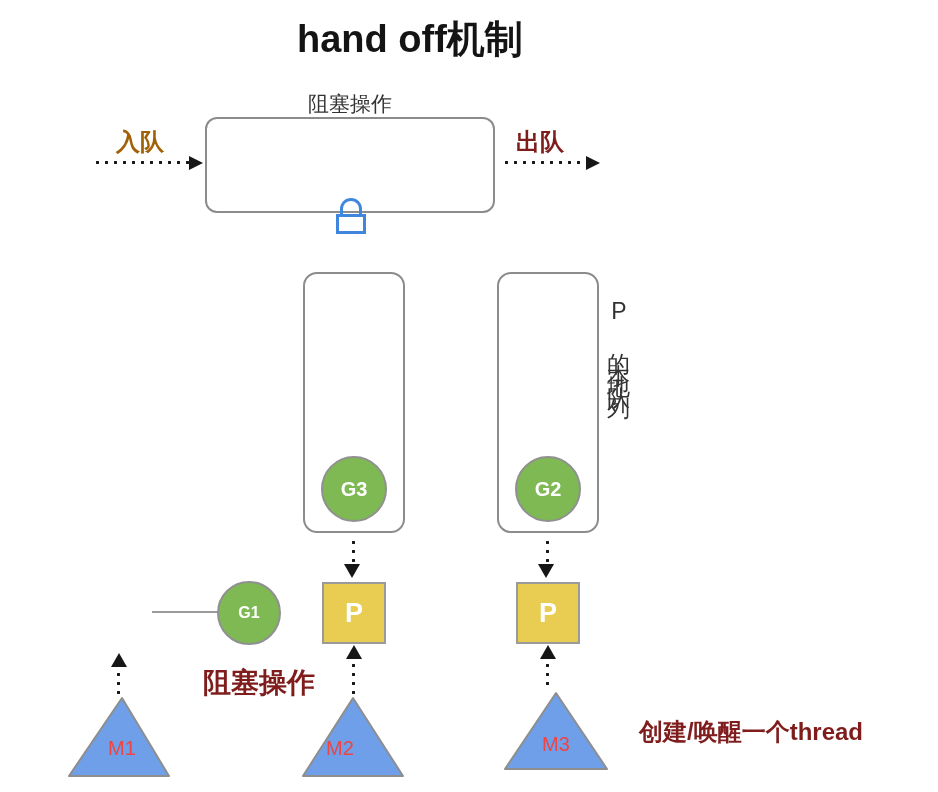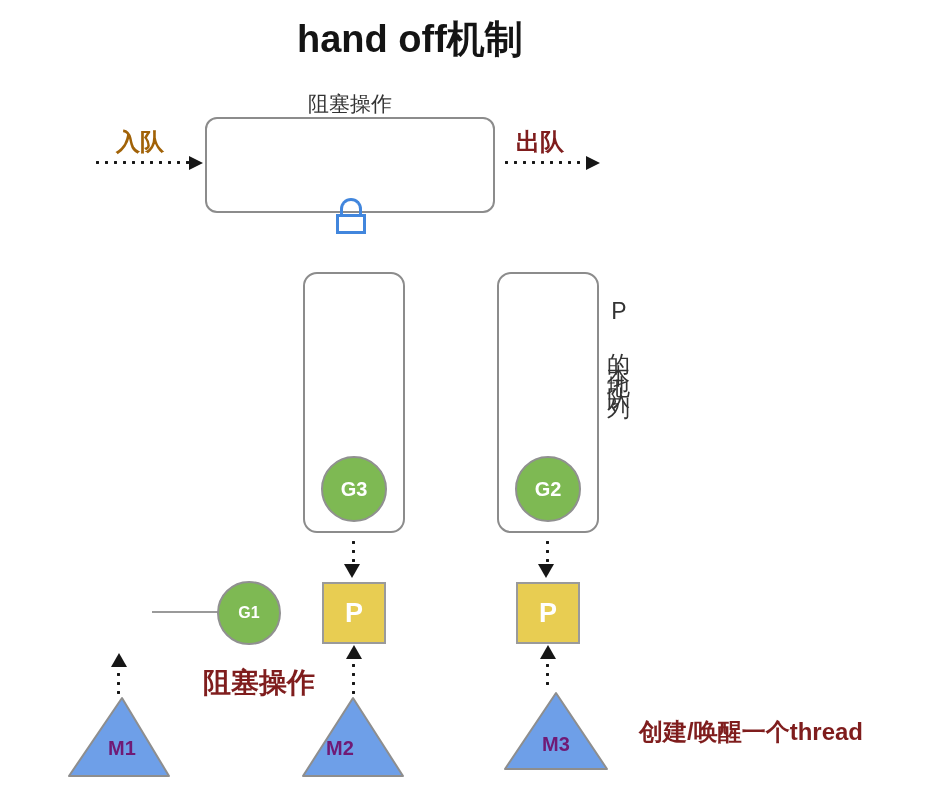--- a/index.html
+++ b/index.html
@@ -37,21 +37,21 @@
 
   .psquare { background:#e8cd52; border:2px solid #9a9a9a;
     display:flex; align-items:center; justify-content:center;
     color:#fff; font-weight:700; font-size:27px; }
 
   .side-label { writing-mode:vertical-lr; text-orientation:upright;
     font-size:23px; color:#333; letter-spacing:11px; }
 
   .conn-line { height:2px; background:#9a9a9a; }
 
-  .m-label { width:44px; text-align:center; color:#701a75; font-weight:700; font-size:20px; }
+  .m-label { width:44px; text-align:center; color:#ef4444; font-weight:400; font-size:20px; }
 
   
   .lock { width:30px; height:37px; }
   .lock .shackle { position:absolute; left:4px; top:0; width:22px; height:22px;
     border:3px solid #4186dd; border-bottom:none; border-radius:11px 11px 0 0; }
   .lock .body { position:absolute; left:0; top:16px; width:30px; height:20px;
     border:3px solid #4186dd; background:#fff; }
 </style>
 </head>
 <body>

